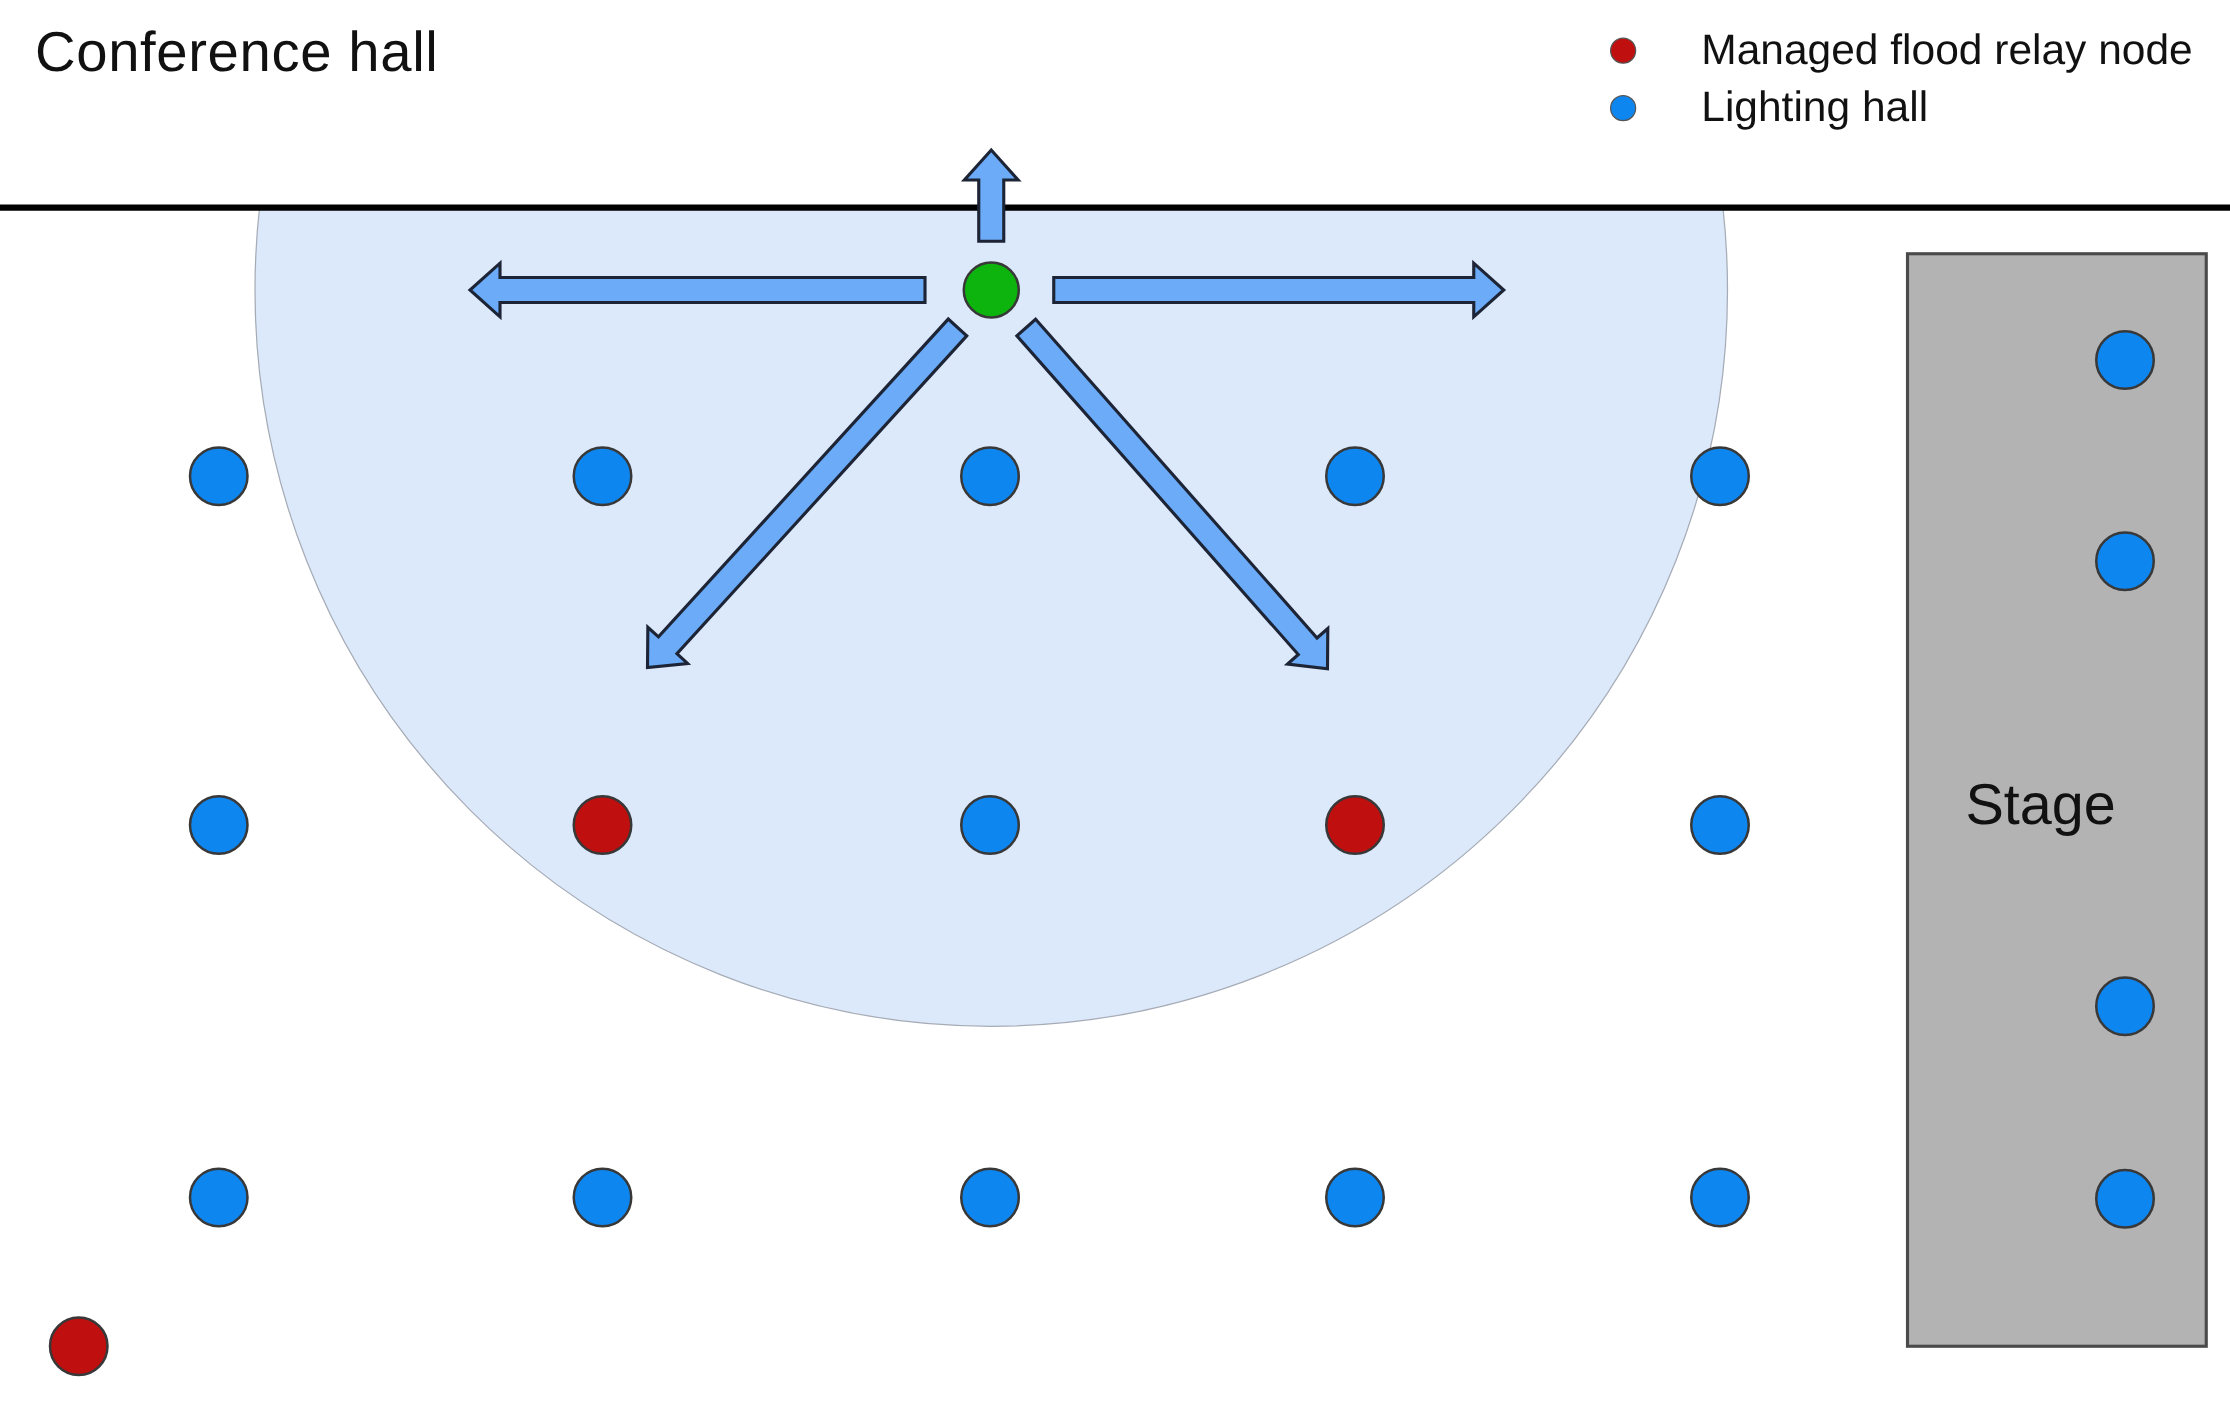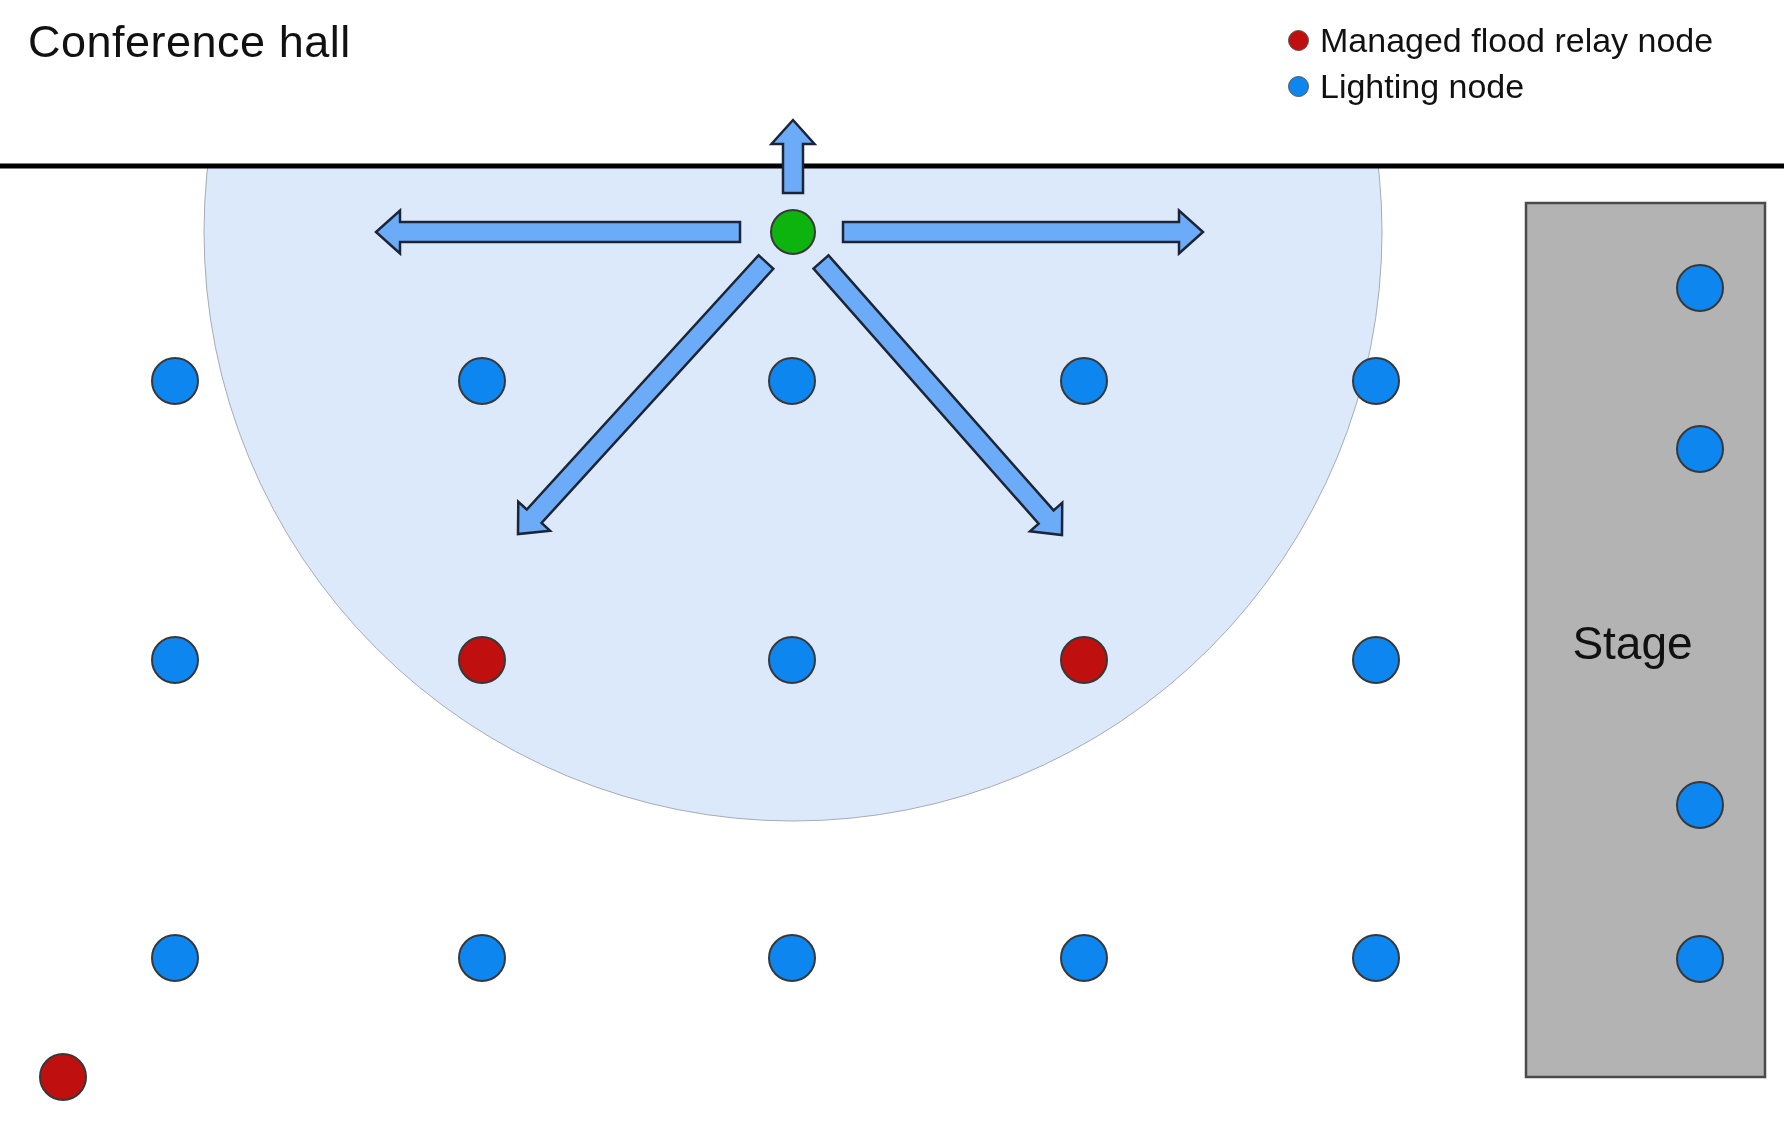--- a/index.html
+++ b/index.html
@@ -16,21 +16,21 @@
     position:absolute;left:28px;top:16px;
     font-size:45px;color:#111;letter-spacing:.5px;
     white-space:nowrap;
   }
   .legend{position:absolute;left:1288px;top:17px;}
   .legend-row{display:flex;align-items:center;height:46px;gap:11px;}
   .legend-dot{
     width:19px;height:19px;border-radius:50%;
     border:1px solid #555;flex:0 0 auto;
   }
-  .legend-label{font-size:34px;color:#111;white-space:nowrap;}
+  .legend-label{font-size:34px;color:#111;white-space:nowrap;margin-left:41px;}
   .stage-label{
     position:absolute;left:1526px;top:616px;width:213px;
     text-align:center;font-size:46px;color:#111;
   }
 </style>
 </head>
 <body>
 
 <div class="canvas">
   <svg width="1784" height="1140" viewBox="0 0 1784 1140">
@@ -75,17 +75,17 @@
   </svg>
 
   <div class="title">Conference hall</div>
   <div class="legend" id="legend">
       <div class="legend-row">
         <span class="legend-dot" style="background: rgb(192, 15, 15);"></span>
         <span class="legend-label">Managed flood relay node</span>
       </div>
       <div class="legend-row">
         <span class="legend-dot" style="background: rgb(14, 134, 240);"></span>
-        <span class="legend-label">Lighting node</span>
+        <span class="legend-label">Lighting hall</span>
       </div>
     </div>
   <div class="stage-label">Stage</div>
 </div>
 
 </body></html>

